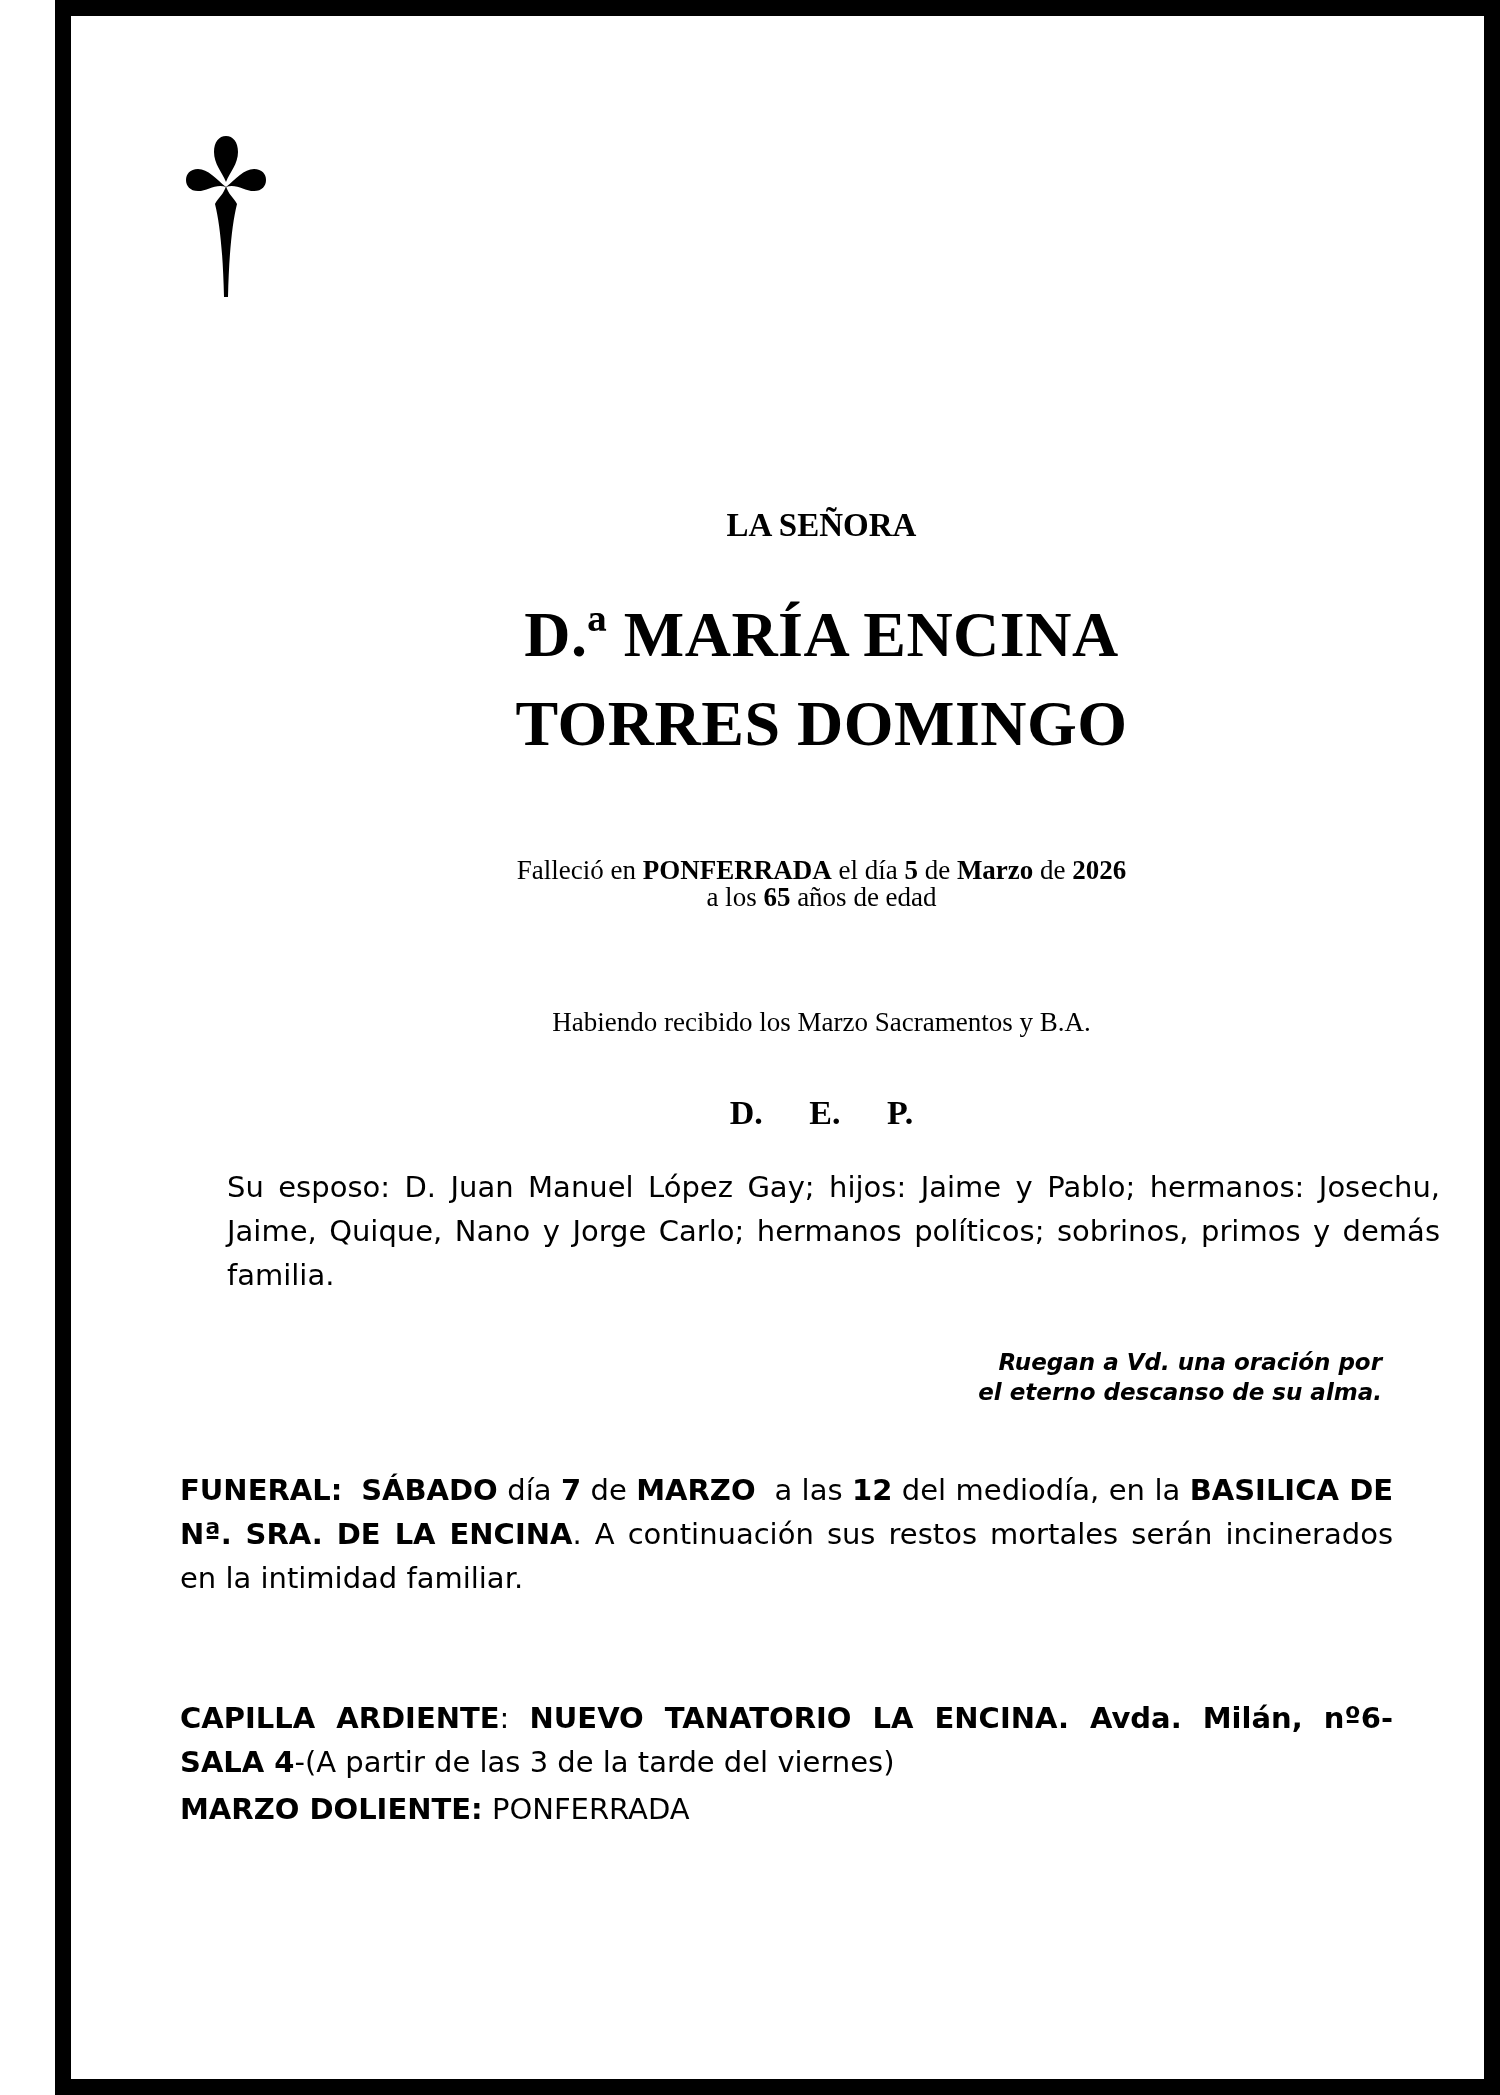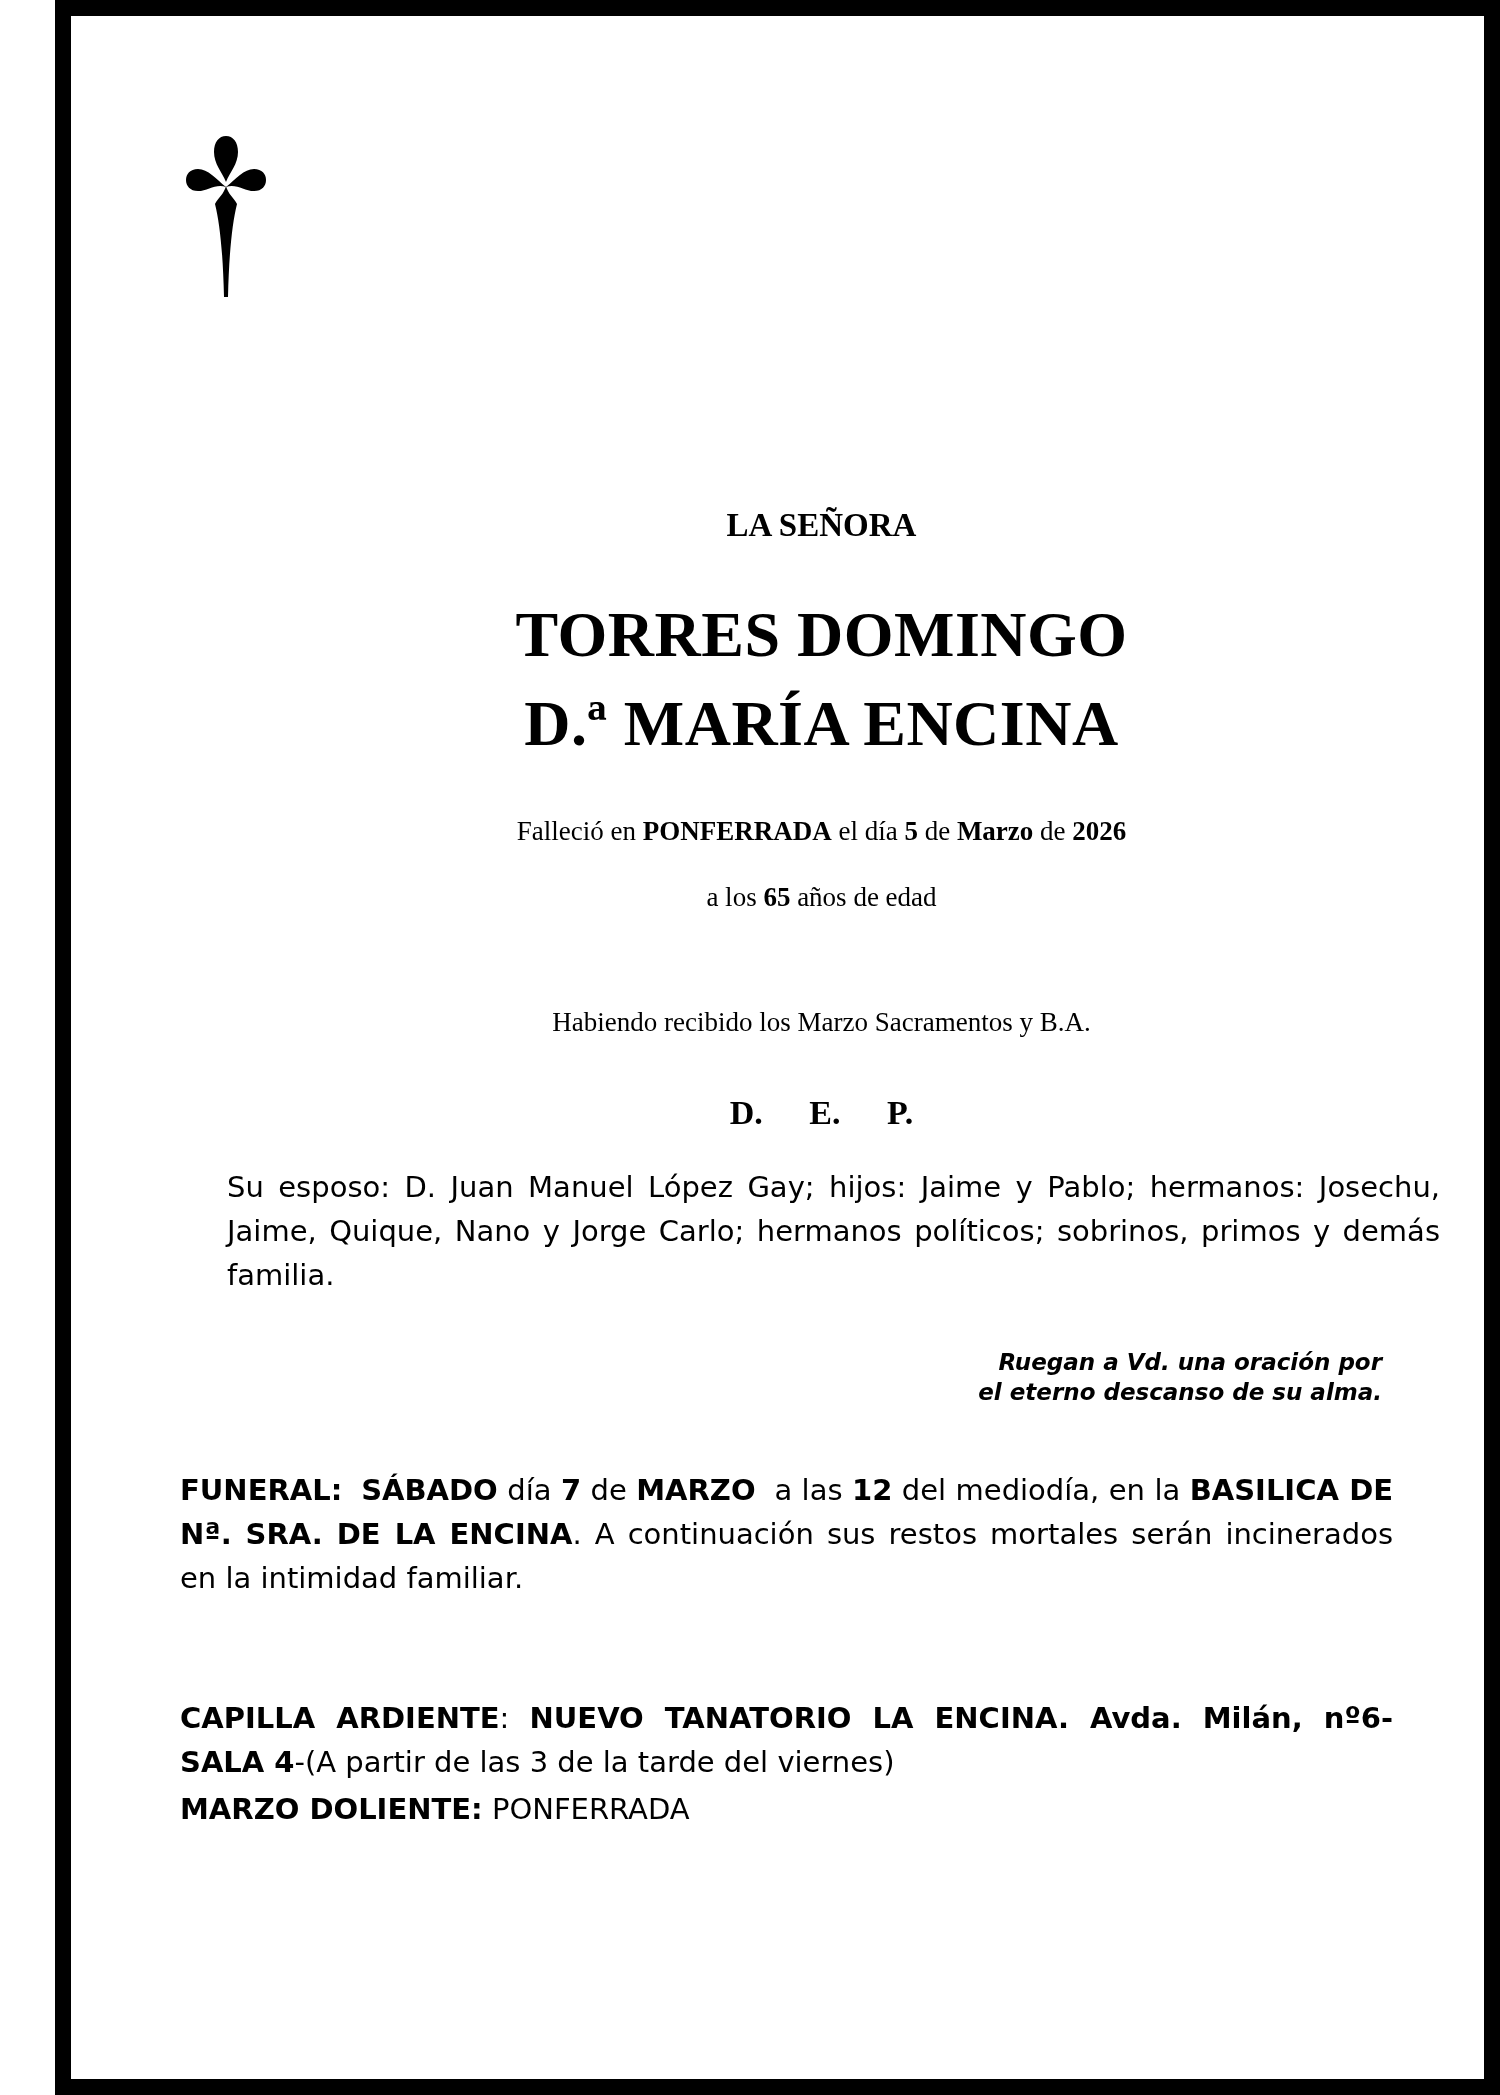--- a/index.html
+++ b/index.html
@@ -35,25 +35,25 @@
 
     <path d="M40 47 C50 43 58 51 68 51 C76 51 80 46 80 40 C80 34 76 29 68 29 C58 29 50 39 40 47 Z" transform="translate(0,6)"></path>
 
     <path d="M40 52 C42 60 48 64 51 70 C46 90 43 120 42 163 L38 163 C37 120 34 90 29 70 C32 64 38 60 40 52 Z"></path>
   </g>
 </svg>
 
 <div class="abs center heading">LA SEÑORA</div>
 
 <div class="abs center name">
+  <span class="par-line">D.ª MARÍA ENCINA</span>
   <span class="par-line">TORRES DOMINGO</span>
-  <span class="par-line">D.ª MARÍA ENCINA</span>
 </div>
 
-<div class="abs center line" style="top:814px;">
+<div class="abs center line" style="top:853px;">
   <span>Falleció en</span>
   <span class="b">PONFERRADA</span>
   <span>el día</span>
   <span class="b">5</span>
   <span>de</span>
   <span class="b">Marzo</span>
   <span>de</span>
   <span class="b">2026</span>
 </div>
 

